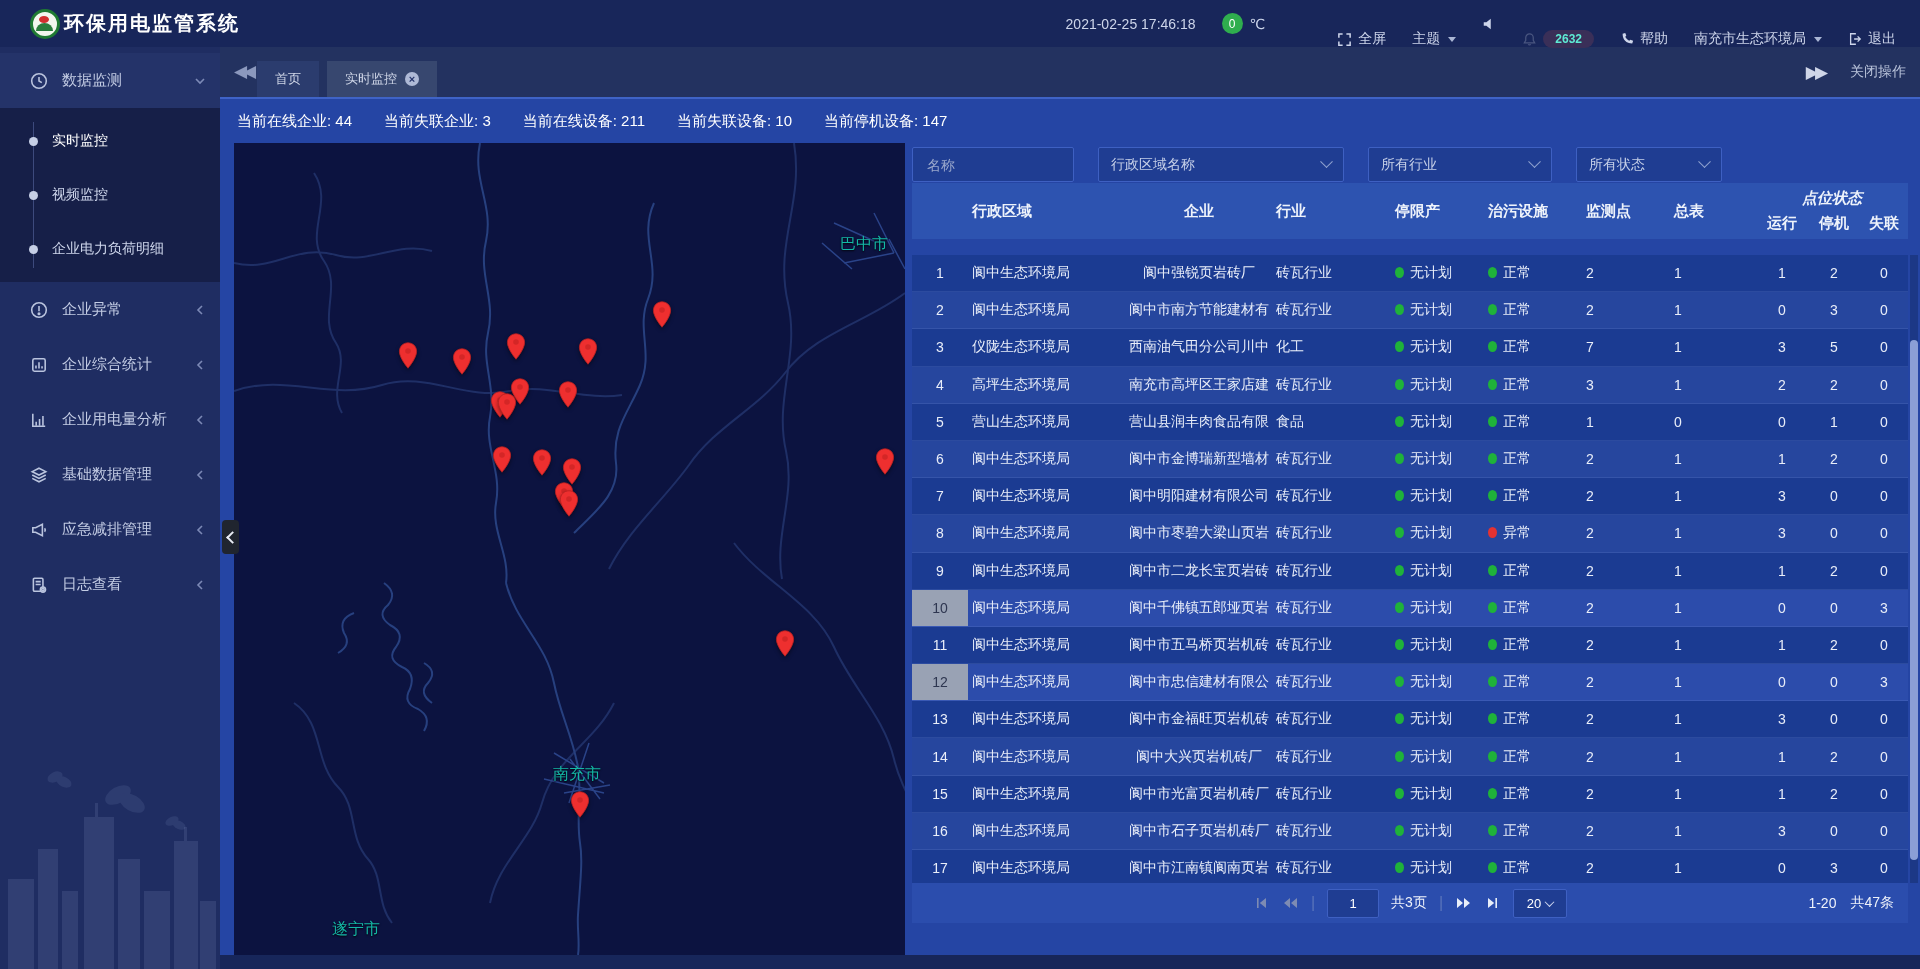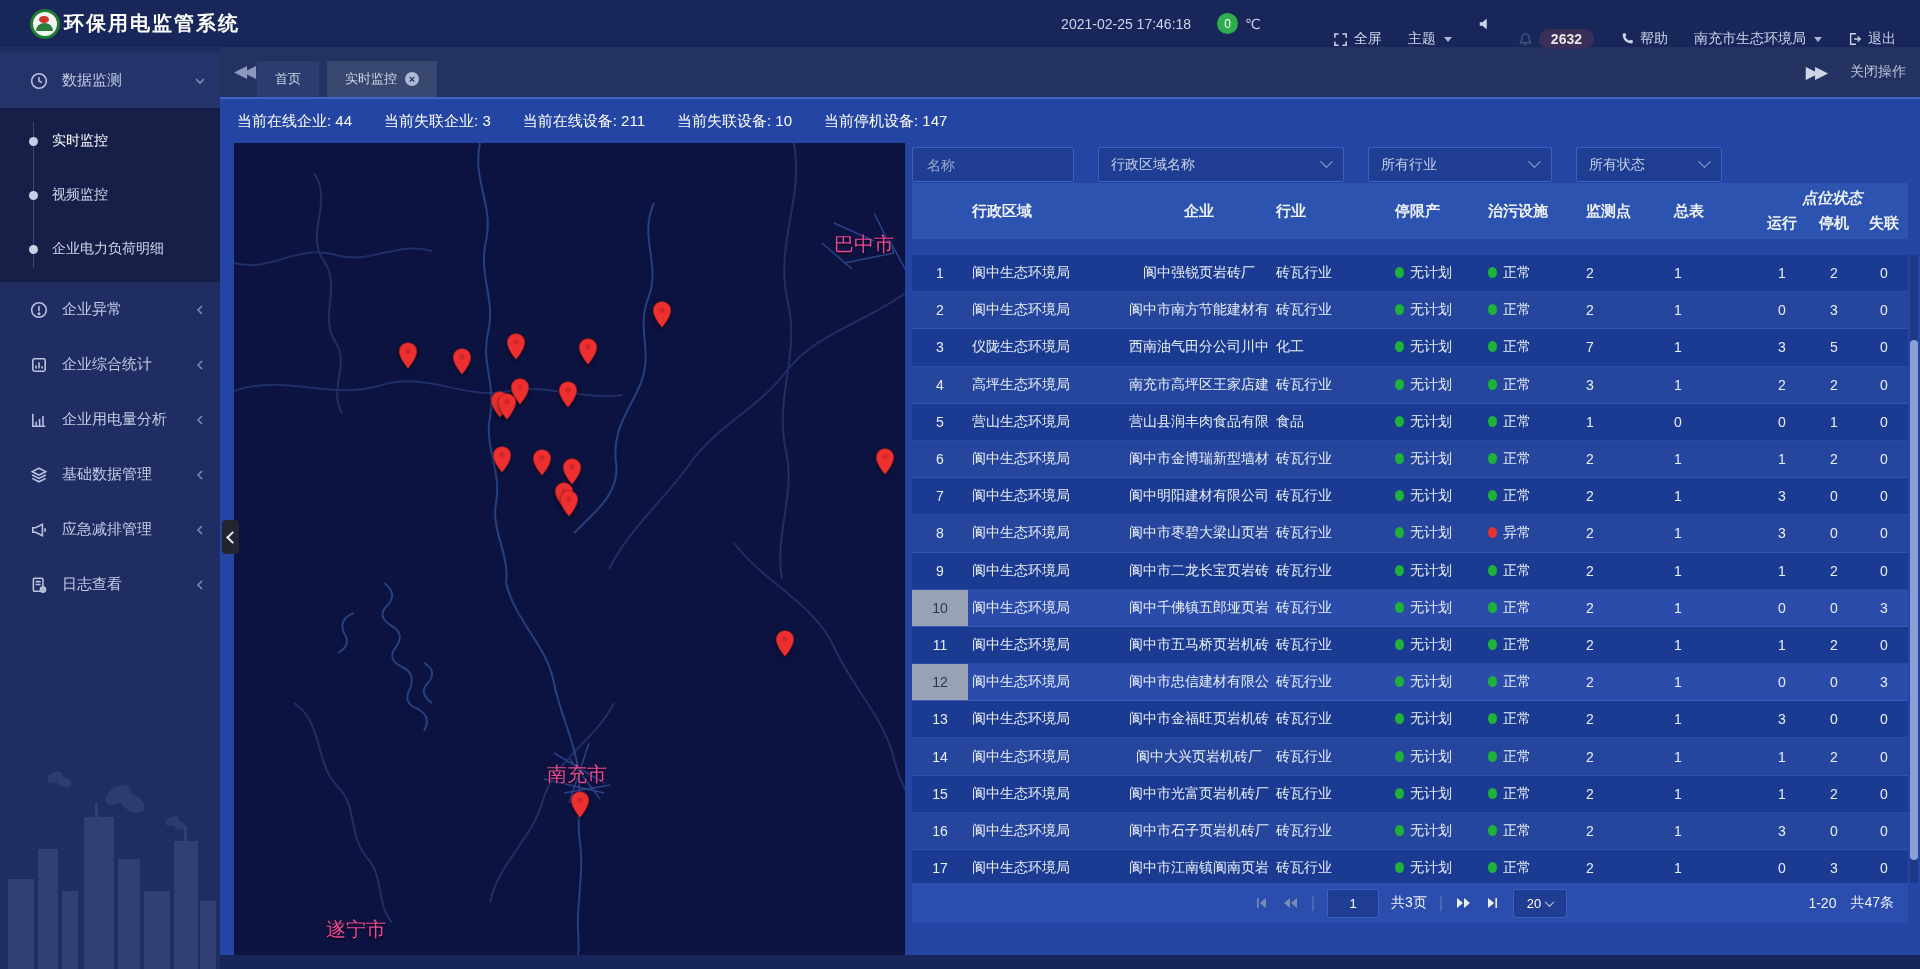--- a/index.html
+++ b/index.html
@@ -10,21 +10,21 @@
   .header{position:absolute;left:0;top:0;width:1920px;height:47px;background:#18265a;display:flex;align-items:center;color:#cdd5ea;font-size:14px;z-index:30;}
   .logo{width:30px;height:30px;border-radius:50%;background:#f2f6ee;border:3px solid #1f7a33;margin-left:30px;position:relative;box-sizing:border-box;}
   .logo:before{content:"";position:absolute;left:6px;top:4px;width:10px;height:7px;border-radius:50%;background:#d22f2f;}
   .logo:after{content:"";position:absolute;left:3px;top:11px;width:17px;height:8px;border-radius:50% 50% 0 0/100% 100% 0 0;background:#2a7d3c;}
   .app-title{color:#ffffff;font-size:20px;font-weight:bold;letter-spacing:2px;margin-left:4px;}
   .hright{margin-left:auto;display:flex;align-items:center;gap:26px;padding-right:24px;}
   .temp{display:flex;align-items:center;gap:7px;}
   .temp-circle{width:21px;height:21px;border-radius:50%;background:#2fae4e;color:#fff;font-size:12px;display:flex;align-items:center;justify-content:center;}
   .hbtn{display:flex;align-items:center;gap:6px;cursor:default;white-space:nowrap;margin-top:31px;}
   .caret{width:0;height:0;border-left:4px solid transparent;border-right:4px solid transparent;border-top:5px solid #aab6d4;display:inline-block;margin-left:2px;}
-  .badge{background:#3a2f58;color:#e5e5e5;font-size:14px;font-weight:bold;padding:2px 12px;border-radius:11px;}
+  .badge{background:#3a2f58;color:#5eead4;font-size:12px;font-weight:bold;padding:2px 12px;border-radius:11px;}
   .hicon svg{display:block;}
   .spacer46{width:20px;}
 
   
   .sidebar{position:absolute;left:0;top:47px;width:220px;height:922px;background:#1f2d62;z-index:20;overflow:hidden;}
   .side-item{height:55px;display:flex;align-items:center;padding:0 14px 0 30px;color:#c3cce4;font-size:15px;cursor:pointer;position:relative;}
   .side-item.expanded{background:#243369;}
   .side-icon{width:18px;height:18px;margin-right:14px;display:inline-flex;}
   .side-label{flex:1;}
   .side-caret{display:inline-flex;opacity:.85;}
@@ -44,21 +44,21 @@
   .tab.active{background:#37476f;}
   .tab-close{width:14px;height:14px;border-radius:50%;background:#aeb9d6;color:#25346a;font-size:11px;line-height:14px;text-align:center;font-weight:bold;cursor:pointer;}
   .close-ops{position:absolute;right:14px;top:0;height:50px;display:flex;align-items:center;gap:26px;color:#b9c3da;font-size:14px;cursor:pointer;}
 
   
   .statsbar{position:absolute;left:220px;top:99px;width:1700px;height:44px;display:flex;align-items:center;padding-left:17px;gap:32px;color:#ffffff;font-size:15px;box-sizing:border-box;}
   .stat{white-space:nowrap;}
 
   
   .map{position:absolute;left:234px;top:143px;width:671px;height:812px;background:#0c1340;overflow:hidden;}
-  .city-label{position:absolute;transform:translate(-50%,-50%);color:#ec4899;font-size:20px;text-shadow:0 1px 2px #000;white-space:nowrap;}
+  .city-label{position:absolute;transform:translate(-50%,-50%);color:#14b8a6;font-size:16px;text-shadow:0 1px 2px #000;white-space:nowrap;}
   .pin{position:absolute;width:20px;height:27px;filter:drop-shadow(0 2px 2px rgba(0,0,0,.45));cursor:pointer;}
   .collapse-handle{position:absolute;left:222px;top:520px;width:17px;height:34px;background:#20252f;border-radius:4px;z-index:25;display:flex;align-items:center;justify-content:center;cursor:pointer;}
   .collapse-handle span{width:7px;height:7px;border-left:2px solid #e8ecf5;border-bottom:2px solid #e8ecf5;transform:rotate(45deg);margin-left:3px;}
 
   
   .filters{position:absolute;left:912px;top:147px;height:35px;display:flex;gap:24px;}
   .f-input,.f-select{box-sizing:border-box;height:35px;background:#1f3d92;border:1px solid #3e60c2;border-radius:2px;color:#c6d0e8;font-size:14px;display:flex;align-items:center;padding:0 12px;}
   .f-input{width:162px;}
   .f-input input{background:transparent;border:none;outline:none;color:#c6d0e8;font-size:14px;width:100%;font-family:inherit;}
   .f-input input::placeholder{color:#9aa8cc;}

